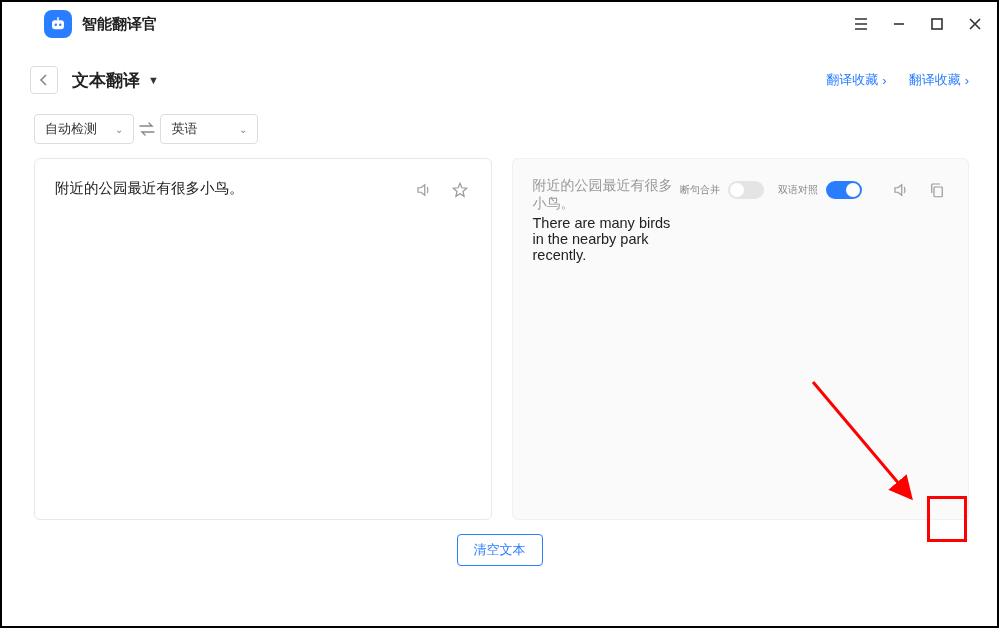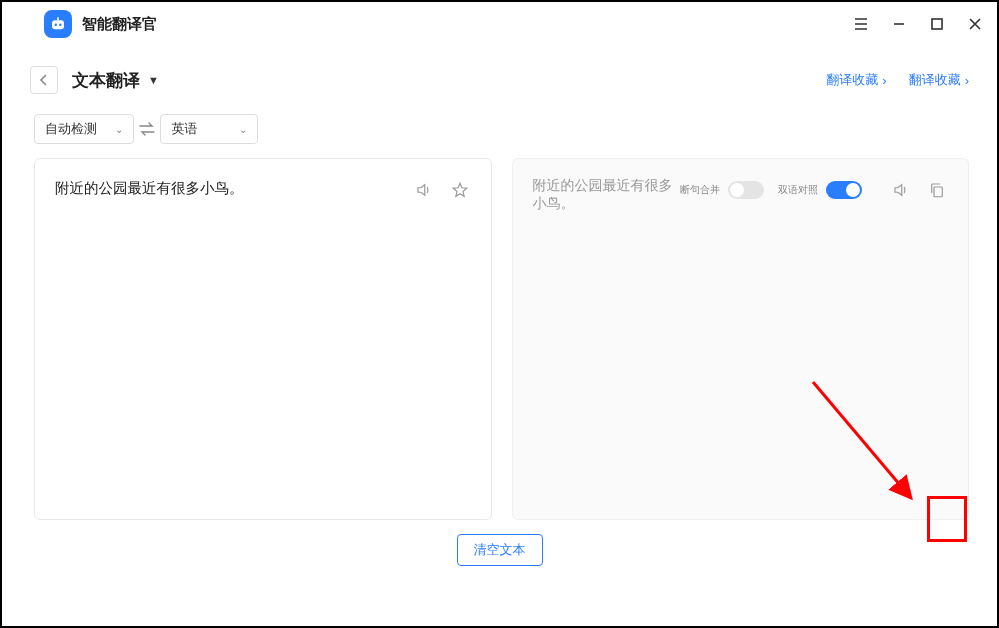--- a/index.html
+++ b/index.html
@@ -322,20 +322,21 @@
         <svg viewBox="0 0 24 24">
             <path d="M12 3l2.5 6 6.5.5-5 4.5 1.5 6.5L12 17l-5.5 3.5L8 14 3 9.5 9.5 9z"></path>
           </svg>
       </div>
     </div>
   </div>
 
   <div class="panel output">
     <div style="flex:1">
       <div class="output-source">附近的公园最近有很多小鸟。</div>
+      <div class="output-trans">There are many birds in the nearby park recently.</div>
     </div>
     <div class="panel-footer">
       <div class="toggle-group">
         <span class="toggle-label">断句合并</span>
         <div class="toggle off">
             <div class="knob"></div>
           </div>
       </div>
       <div class="toggle-group">
         <span class="toggle-label">双语对照</span>

